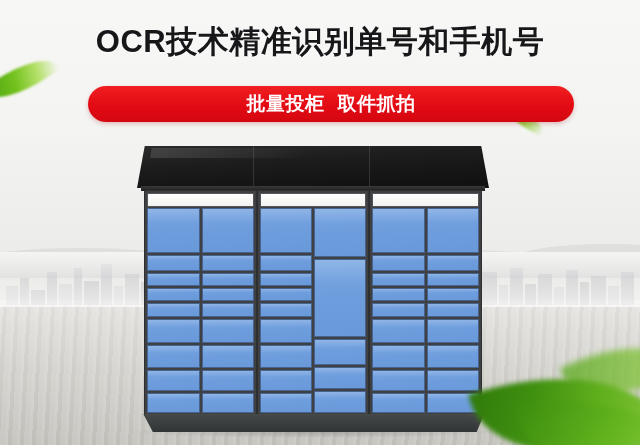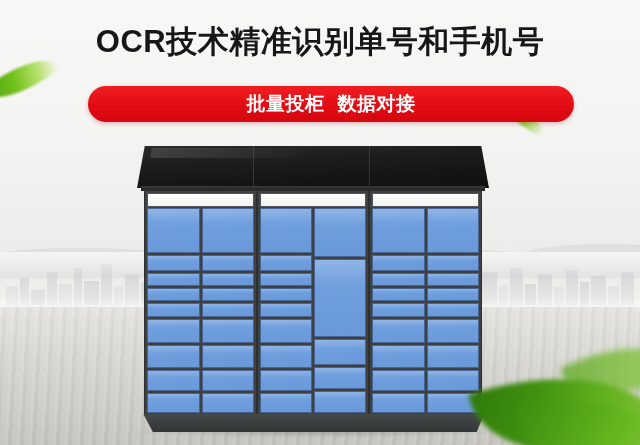--- a/index.html
+++ b/index.html
@@ -292,21 +292,21 @@
   <div class="bg-ground-line"></div>
 
   <div class="leaf leaf-tl"></div>
   <div class="leaf leaf-mid"></div>
   <div class="leaf leaf-br3"></div>
 
   <div class="headline">OCR技术精准识别单号和手机号</div>
 
   <div class="pill">
     <span class="pill-item">批量投柜</span>
-    <span class="pill-item">数据对接</span>
+    <span class="pill-item">取件抓拍</span>
   </div>
 
   <div class="cabinet">
 
     <div class="roof">
       <div class="roof-shine"></div>
       <div class="roof-seam" style="left:33%;"></div>
       <div class="roof-seam" style="left:66%;"></div>
     </div>
     <div class="roof-lip"></div>

